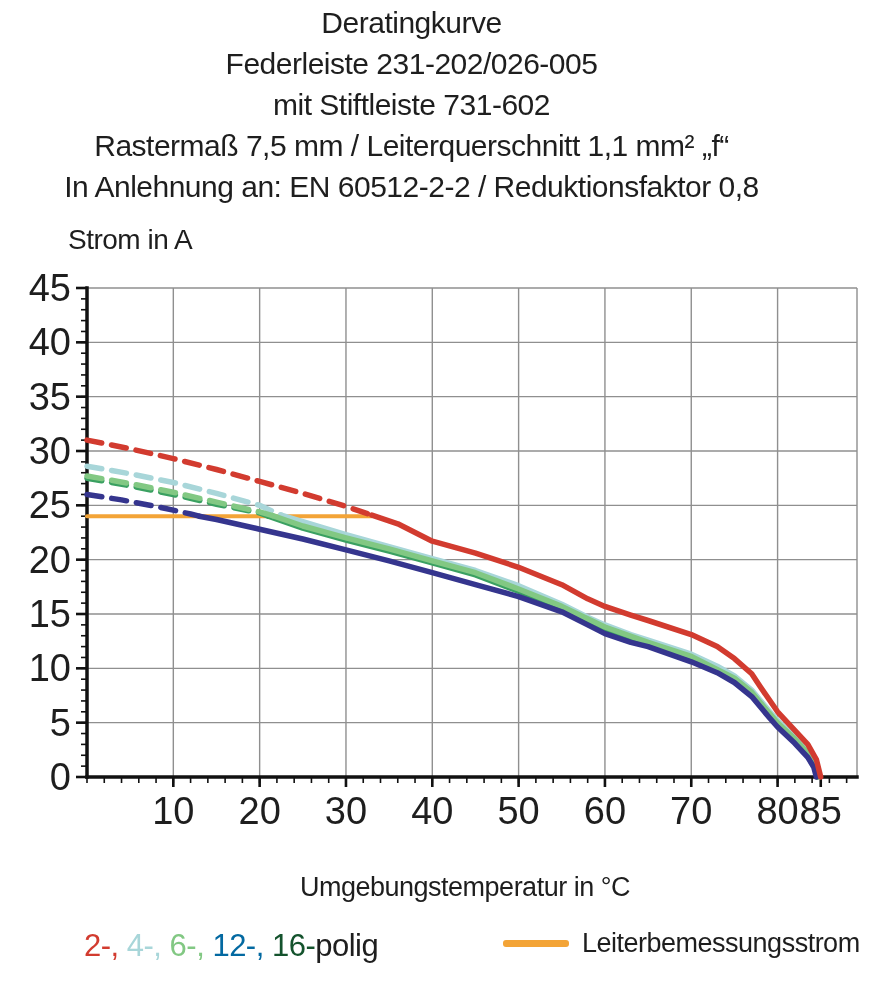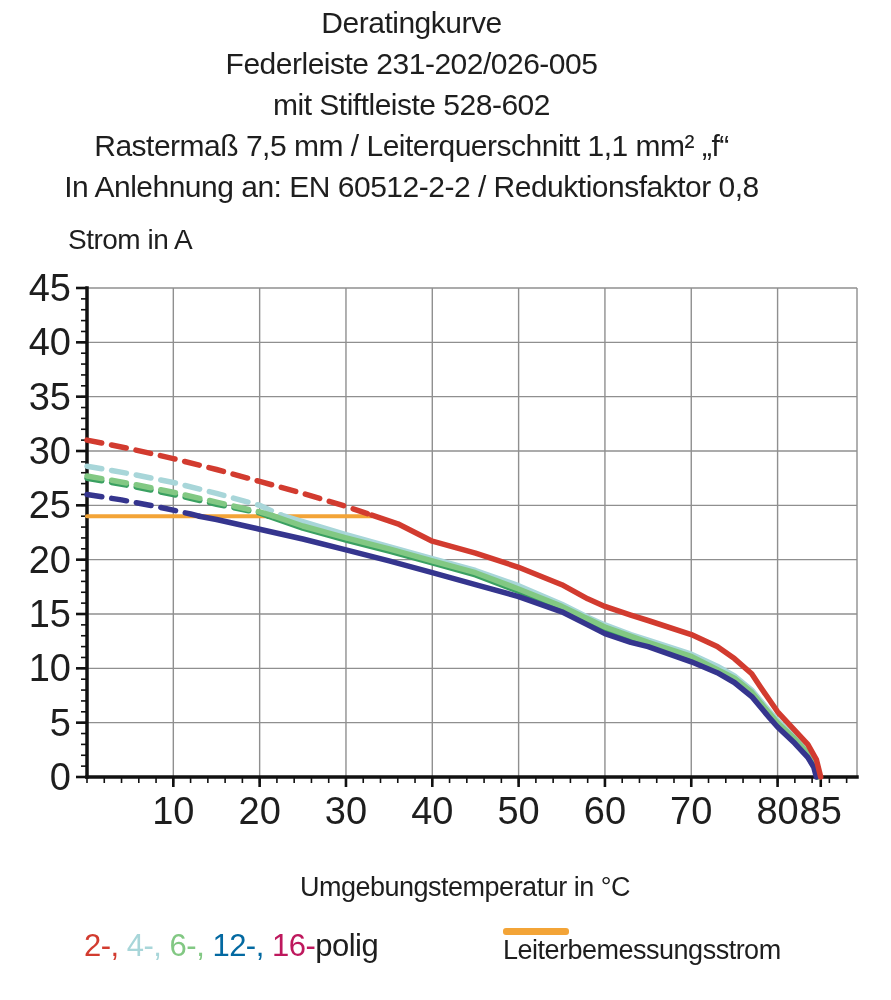--- a/index.html
+++ b/index.html
@@ -17,35 +17,35 @@
   .chart-svg{position:absolute;left:0;top:220px;}
   .x-axis-title{
     position:absolute;left:300px;top:872px;width:553px;
     text-align:left;font-size:27px;letter-spacing:-0.5px;
   }
   .legend-polig{
     position:absolute;left:84px;top:928px;font-size:31px;letter-spacing:-0.5px;white-space:nowrap;
   }
   .legend-polig span{margin:0;}
   .legend-current{
-    position:absolute;left:503px;top:928px;display:flex;
-    font-size:27px;letter-spacing:-0.5px;white-space:nowrap;flex-direction:column;
+    position:absolute;left:503px;top:928px;display:flex;align-items:center;
+    font-size:27px;letter-spacing:-0.5px;white-space:nowrap;
   }
   .current-swatch{
     display:inline-block;width:66px;height:7px;border-radius:3px;margin-right:13px;
   }
   .tick-label{font-family:"Liberation Sans", sans-serif;fill:#1e1e1e;}
 </style>
 </head>
 <body>
 
 <div class="titles">
   <div>Deratingkurve</div>
   <div>Federleiste 231-202/026-005</div>
-  <div>mit Stiftleiste 528-602</div>
+  <div>mit Stiftleiste 731-602</div>
   <div>Rastermaß 7,5 mm / Leiterquerschnitt 1,1 mm² „f“</div>
   <div>In Anlehnung an: EN 60512-2-2 / Reduktionsfaktor 0,8</div>
 </div>
 
 <div class="y-axis-title">Strom in A</div>
 
 <svg class="chart-svg" width="891" height="680" viewBox="0 0 891 680" xmlns="http://www.w3.org/2000/svg">
     <g stroke="#8f8f8f" stroke-width="1.4">
       <line x1="173.32286995515693" y1="68" x2="173.32286995515693" y2="557"></line>
       <line x1="259.64573991031386" y1="68" x2="259.64573991031386" y2="557"></line>
@@ -223,18 +223,18 @@
       <path d="M199.2 296.2L216.5 299.5L259.6 309.2L302.8 319.0L346.0 329.9L389.1 340.8L432.3 352.7L475.5 364.7L518.6 376.6L561.8 391.8L587.7 404.9L604.9 413.6L630.8 422.3L648.1 426.6L691.3 441.8L717.2 452.7L734.4 462.5L751.7 476.6L769.0 497.2L777.6 507.0L794.8 523.3L807.8 537.4L813.8 547.2L816.4 557.0"></path>
     </g>
     <g fill="none" stroke="#d23b2f" stroke-width="5.5" stroke-linecap="round" stroke-linejoin="round">
       <path d="M87.0 220.1L130.2 228.8L173.3 238.6L216.5 249.5L259.6 261.4L302.8 273.4L346.0 286.4L371.9 295.1" stroke-dasharray="15 10"></path>
       <path d="M371.9 295.1L397.8 303.8L432.3 321.2L475.5 333.1L518.6 347.3L561.8 364.7L587.7 378.8L604.9 386.4L630.8 395.1L648.1 400.5L691.3 414.6L717.2 426.6L734.4 438.6L751.7 453.8L760.3 466.8L777.6 491.8L794.8 510.3L807.8 524.4L816.4 539.6L820.7 557.0"></path>
     </g>
   </svg>
 
 <div class="x-axis-title">Umgebungstemperatur in °C</div>
 
-<div class="legend-polig"><span style="color: rgb(210, 59, 47);">2-, </span><span style="color: rgb(168, 214, 217);">4-, </span><span style="color: rgb(130, 200, 131);">6-, </span><span style="color: #0369a1;">12-, </span><span style="color: #be185d;">16-</span><span>polig</span></div>
+<div class="legend-polig"><span style="color: rgb(210, 59, 47);">2-, </span><span style="color: rgb(168, 214, 217);">4-, </span><span style="color: rgb(130, 200, 131);">6-, </span><span style="color: #0369a1;">12-, </span><span style="color: #14532d;">16-</span><span>polig</span></div>
 
 <div class="legend-current">
   <span class="current-swatch" style="background: rgb(243, 164, 55);"></span>
   <span>Leiterbemessungsstrom</span>
 </div>
 
 </body></html>

